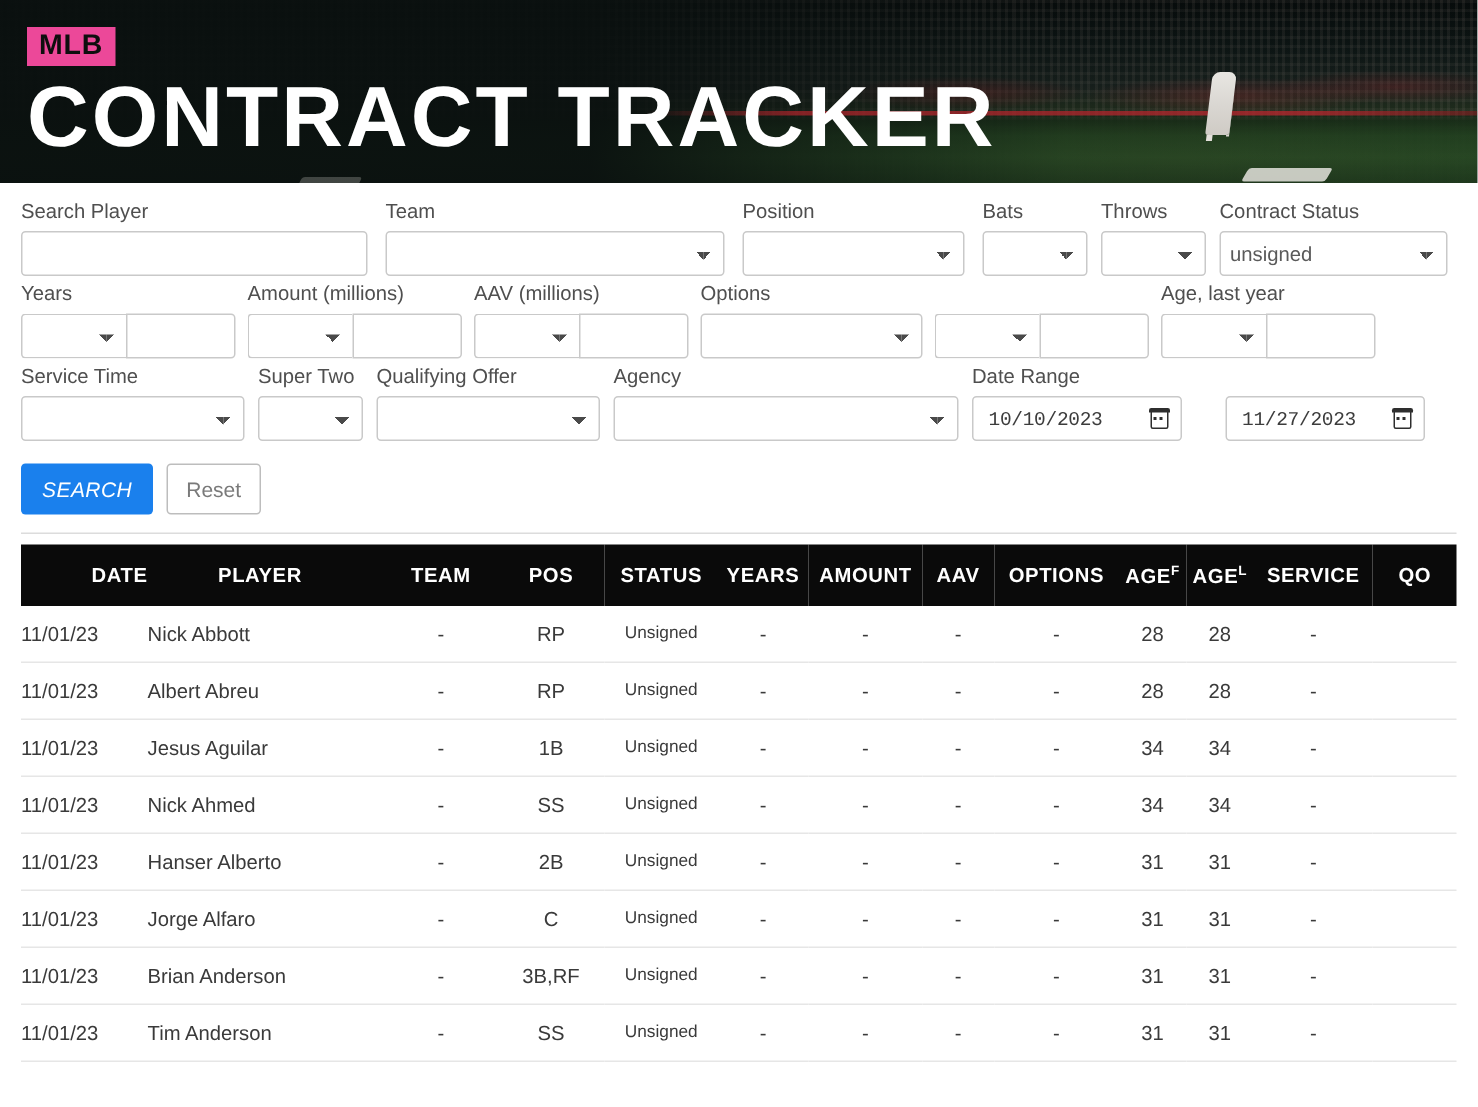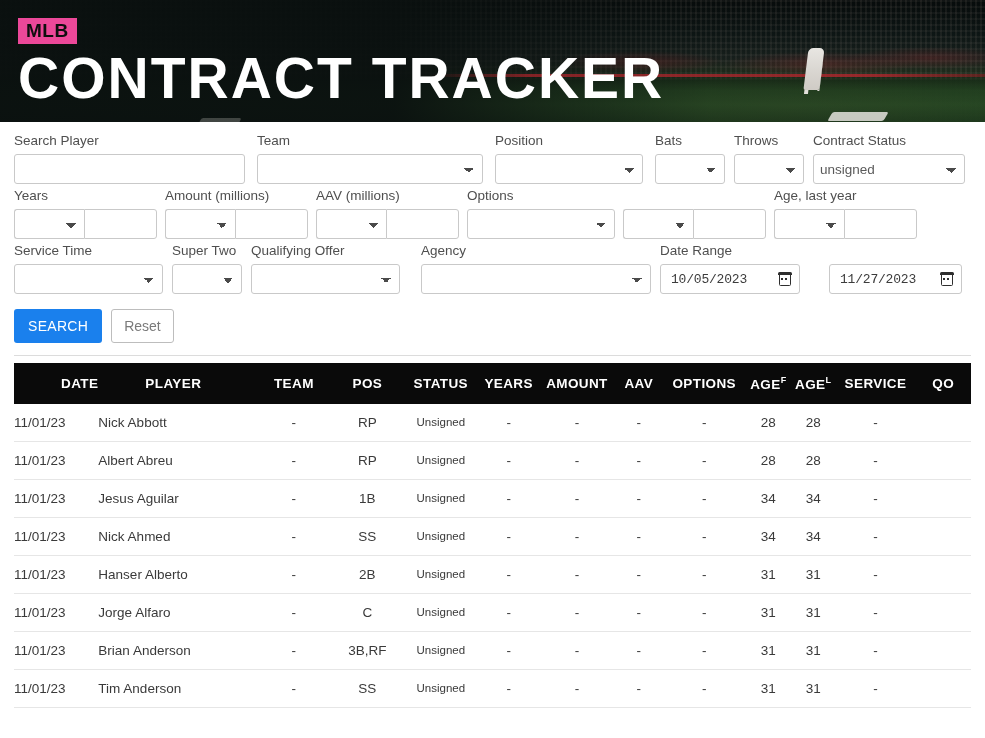--- a/index.html
+++ b/index.html
@@ -183,20 +183,21 @@
     background: #1a80ed;
     color: #ffffff;
     border: none;
     border-radius: 3px;
     font-size: 14px;
     font-weight: 500;
     padding: 8px 14px;
     letter-spacing: 0.3px;
     font-family: "Liberation Sans", sans-serif;
     cursor: pointer;
+    font-style: italic;
   }
   .btn-reset {
     background: #ffffff;
     color: #7a7a7a;
     border: 1px solid #bdbdbd;
     border-radius: 3px;
     font-size: 14px;
     padding: 8px 12px;
     font-family: "Liberation Sans", sans-serif;
     cursor: pointer;
@@ -367,32 +368,32 @@
       </div>
     </div>
 
     <div class="fgroup" style="margin-right:9px;">
       <div class="flabel">Qualifying Offer</div>
       <div class="fcontrols">
         <select class="s" style="width:149px;"><option></option></select>
       </div>
     </div>
 
-    <div class="fgroup" style="margin-right:9px;margin-left:12px;">
+    <div class="fgroup" style="margin-right:9px;">
       <div class="flabel">Agency</div>
       <div class="fcontrols">
         <select class="s" style="width:230px;"><option></option></select>
       </div>
     </div>
 
     <div class="fgroup">
       <div class="flabel">Date Range</div>
       <div class="fcontrols">
         <div class="datebox" style="width:140px;">
-          <span>10/05/2023</span>
+          <span>10/10/2023</span>
           <span class="cal-icon"></span>
         </div>
         <div style="width:29px;"></div>
         <div class="datebox" style="width:133px;">
           <span>11/27/2023</span>
           <span class="cal-icon"></span>
         </div>
       </div>
     </div>
   </div>

